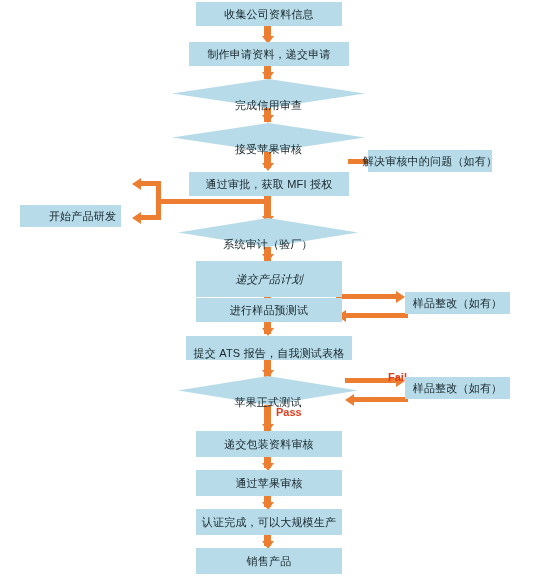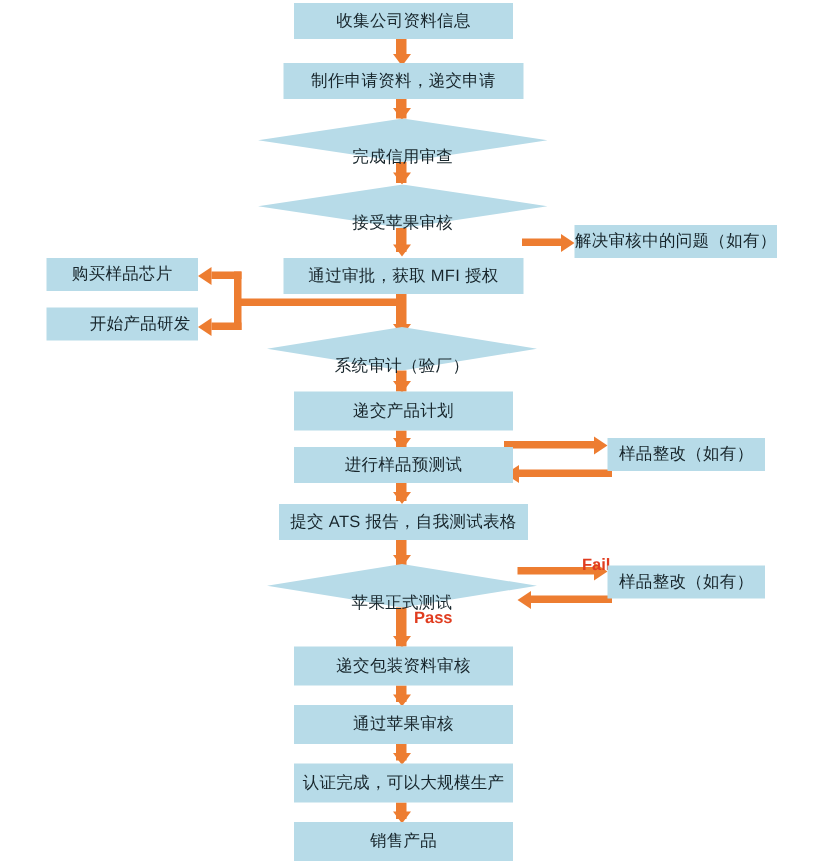--- a/index.html
+++ b/index.html
@@ -170,52 +170,49 @@
     <svg class="diamond-shape" viewBox="0 0 193 29" preserveAspectRatio="none">
       <polygon points="96.5,0 193,14.5 96.5,29 0,14.5" fill="#b7dbe8"></polygon>
     </svg>
     <span class="label">接受苹果审核</span>
   </div>
 
   <div class="node rect" style="left:189px; top:172px; width:160px; height:24px;">
     <span class="label">通过审批，获取 MFI 授权</span>
   </div>
 
-  <div class="node rect" style="left:383px; top:150px; width:135px; height:22px;">
+  <div class="node rect" style="left:368px; top:150px; width:124px; height:22px;">
     <span class="label">解决审核中的问题（如有）</span>
   </div>
 
-  <div class="node rect" style="left:31px; top:172px; width:101px; height:22px;">
-    <span class="label">购买样品芯片</span>
-  </div>
-
-  <div class="node rect" style="left:31px; top:205px; width:101px; height:22px;padding-left:24px;">
+
+  <div class="node rect" style="left:20px; top:205px; width:101px; height:22px;padding-left:24px;">
     <span class="label">开始产品研发</span>
   </div>
 
   <div class="node diamond" style="left:178px; top:218px; width:180px; height:29px;">
     <svg class="diamond-shape" viewBox="0 0 180 29" preserveAspectRatio="none">
       <polygon points="90,0 180,14.5 90,29 0,14.5" fill="#b7dbe8"></polygon>
     </svg>
     <span class="label">系统审计（验厂）</span>
   </div>
 
-  <div class="node rect" style="left:196px; top:261px; width:146px; height:26px;">
+  <div class="node rect" style="left:196px; top:261px; width:146px; height:36px;font-style:italic;">
     <span class="label">递交产品计划</span>
   </div>
 
   <div class="node rect" style="left:196px; top:298px; width:146px; height:24px;">
     <span class="label">进行样品预测试</span>
   </div>
 
   <div class="node rect" style="left:405px; top:292px; width:105px; height:22px;">
     <span class="label">样品整改（如有）</span>
   </div>
 
-  <div class="node rect" style="left:186px; top:336px; width:166px; height:24px;">
+  <div class="node rect" style="left:186px; top:336px; width:166px; height:24px;align-items:flex-end;">
     <span class="label">提交 ATS 报告，自我测试表格</span>
   </div>
 
   <div class="node diamond" style="left:178px; top:376px; width:180px; height:29px;">
     <svg class="diamond-shape" viewBox="0 0 180 29" preserveAspectRatio="none">
       <polygon points="90,0 180,14.5 90,29 0,14.5" fill="#b7dbe8"></polygon>
     </svg>
     <span class="label">苹果正式测试</span>
   </div>
 

